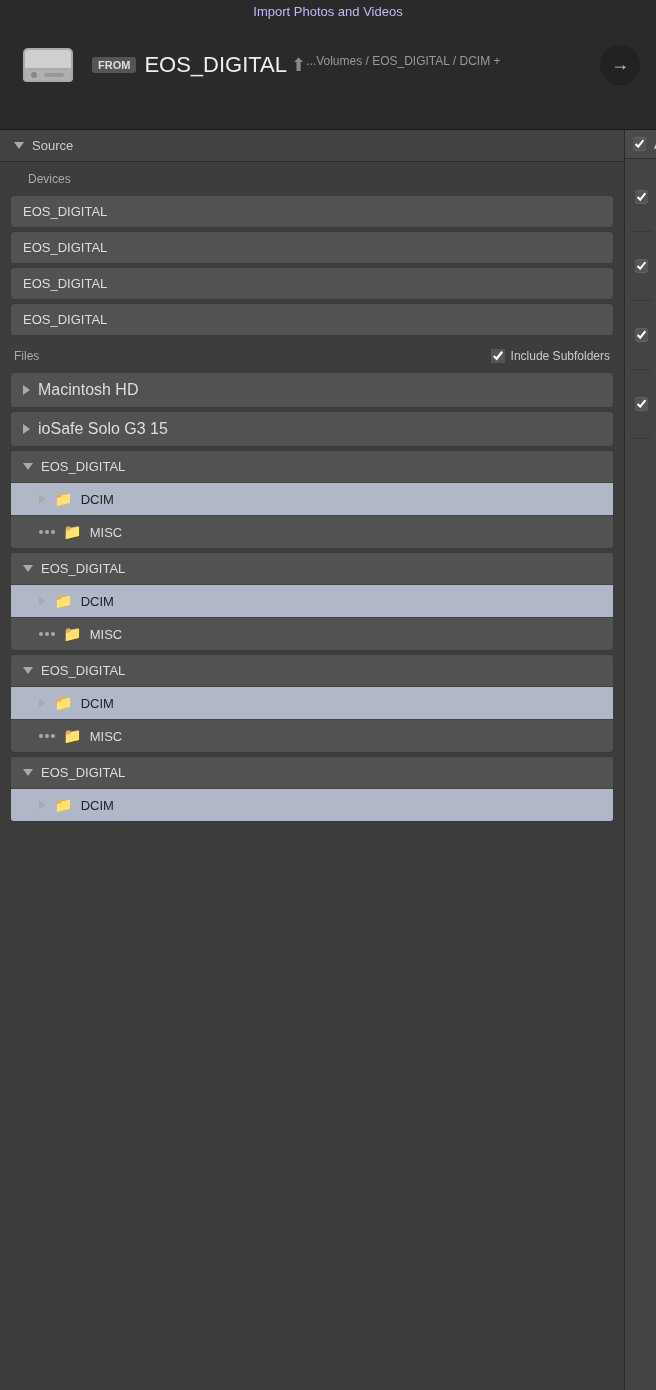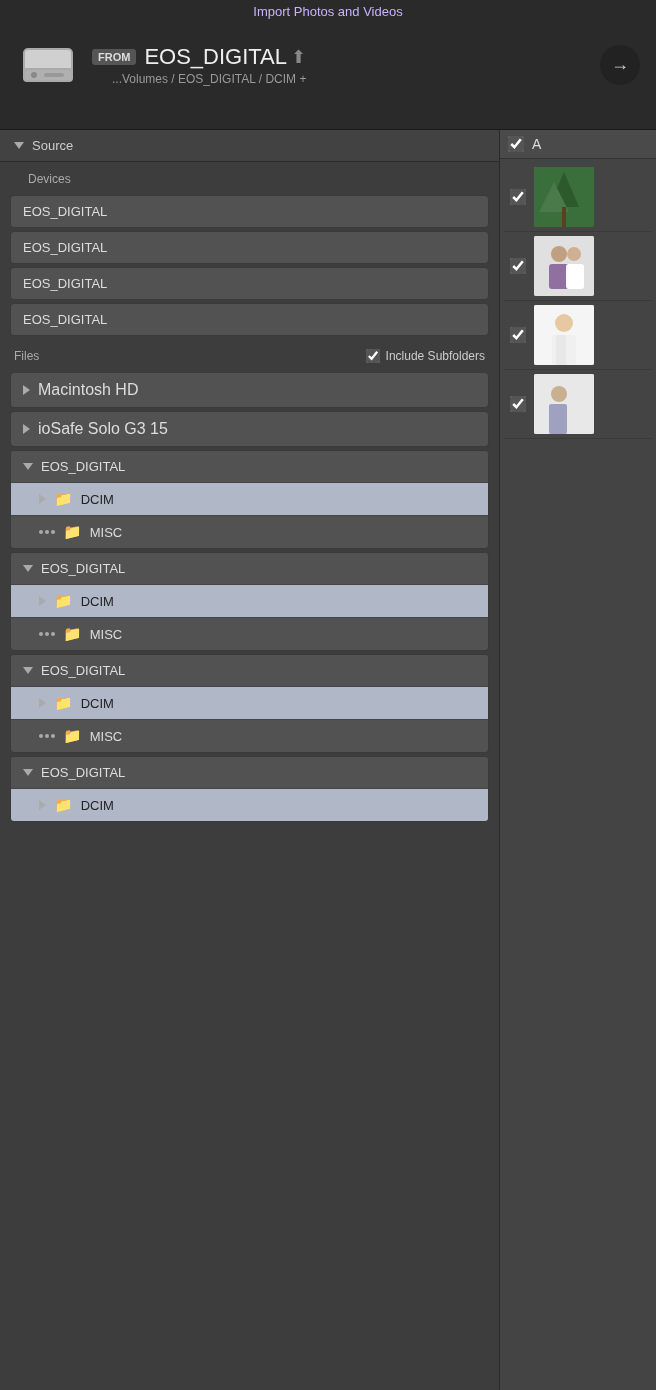--- a/index.html
+++ b/index.html
@@ -52,21 +52,20 @@
     }
     .device-name-header {
       font-size: 22px;
       font-weight: 300;
       color: #eee;
     }
     .device-path {
       font-size: 12px;
       color: #999;
       margin-top: 2px;
-      margin-left: 20px;
     }
     .header-top-row {
       display: flex;
       align-items: center;
     }
     .arrow-btn {
       margin-left: auto;
       width: 40px;
       height: 40px;
       background: #222;
@@ -82,21 +81,21 @@
     }
 
     
     .main-layout {
       display: flex;
       height: calc(1390px - 130px);
     }
 
     
     .left-panel {
-      width: 500px;
+      width: 625px;
       background: #3d3d3d;
       border-right: 1px solid #2a2a2a;
       overflow-y: auto;
       flex-shrink: 0;
     }
 
     
     .section-header {
       background: #424242;
       padding: 8px 14px;
@@ -311,21 +310,21 @@
   <span class="top-title">Import Photos and Videos</span>
   <div class="device-icon">
     
     <svg viewBox="0 0 64 64" fill="none" xmlns="http://www.w3.org/2000/svg">
       <rect x="8" y="16" width="48" height="32" rx="4" fill="#d0d0d0" stroke="#aaa" stroke-width="2"></rect>
       <rect x="8" y="36" width="48" height="12" rx="3" fill="#b0b0b0" stroke="#aaa" stroke-width="2"></rect>
       <circle cx="18" cy="42" r="3" fill="#888"></circle>
       <rect x="28" y="40" width="20" height="4" rx="2" fill="#999"></rect>
     </svg>
   </div>
-  <div style="flex:1; display:flex; flex-direction:column; margin-right:12px;">
+  <div style="flex:1; display:flex; flex-direction:row; margin-right:12px;">
     <div class="header-top-row">
       <span class="from-label">FROM</span>
       <span class="device-name-header">EOS_DIGITAL</span>
       <span style="color:#888; margin-left:4px; font-size:18px;">⬆</span>
     </div>
     <div class="device-path">...Volumes / EOS_DIGITAL / DCIM +</div>
   </div>
   <button class="arrow-btn">→</button>
 </div>
 

